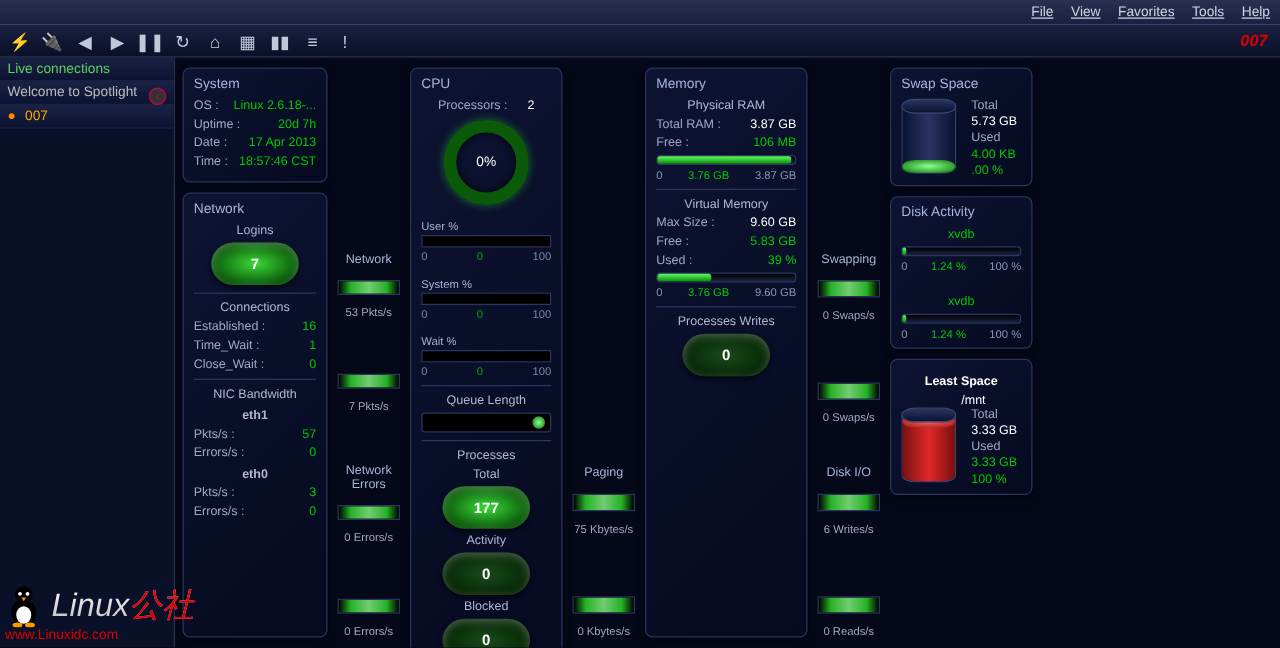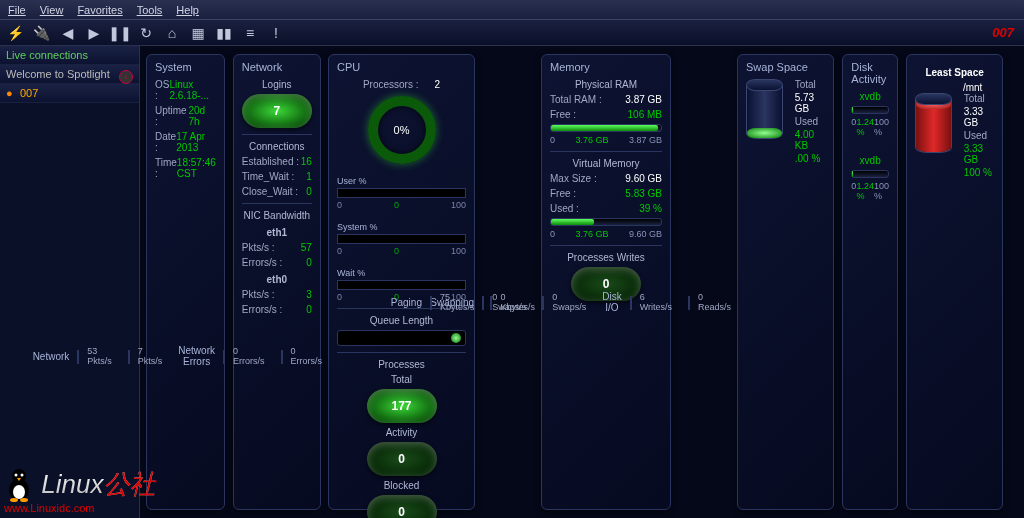--- a/index.html
+++ b/index.html
@@ -1,36 +1,36 @@
 <!DOCTYPE html>
 <html><head>
 <meta charset="utf-8">
 <style>
 * { margin: 0; padding: 0; box-sizing: border-box; font-family: Tahoma, Arial, sans-serif; }
 body { width: 1024px; height: 518px; background: #050818; color: #c0c8dc; font-size: 11px; overflow: hidden; position: relative; }
 
-.menubar { height: 20px; background: linear-gradient(#2a3050, #1a2040); display: flex; align-items: center; padding: 0 8px; gap: 14px; border-bottom: 1px solid #3a4268; }
+.menubar { height: 20px; background: linear-gradient(#2a3050, #1a2040); display: flex; align-items: center; padding: 0 8px; gap: 14px; border-bottom: 1px solid #3a4268; justify-content: flex-end; }
 .menubar span { text-decoration: underline; text-underline-offset: 1px; color: #d0d4e4; cursor: default; }
 
 .toolbar { height: 26px; background: linear-gradient(#1a2040, #0a1028); display: flex; align-items: center; padding: 0 8px; gap: 10px; border-bottom: 1px solid #2a3050; position: relative; }
 .toolbar .icon { width: 16px; height: 16px; display: inline-flex; align-items: center; justify-content: center; color: #c0c8dc; font-size: 14px; }
 .host-id { position: absolute; right: 10px; color: #d00; font-weight: bold; font-size: 13px; font-style: italic; }
 
 .container { display: flex; height: calc(100% - 46px); }
 
 .sidebar { width: 140px; background: #0a1028; border-right: 1px solid #2a3050; }
 .sidebar-item { padding: 3px 6px; border-bottom: 1px solid #1a2040; color: #bbb; font-size: 11px; background: linear-gradient(#1a2245,#0c1230); cursor: default; }
 .sidebar-item.conn { color: #5fcf5f; }
 .sidebar-item.host { color: #ffaa00; padding-left: 20px; position: relative; }
 .sidebar-item.host::before { content: "●"; color: #ff8800; position: absolute; left: 6px; }
 .sidebar .collapse { width: 14px; height: 14px; border-radius: 50%; background: #333; border: 1px solid #c04; color: #c04; font-size: 9px; text-align: center; line-height: 12px; float: right; margin-top: 2px; }
 
 .main { flex: 1; padding: 8px 6px; display: flex; gap: 6px; position: relative; }
 
-.col { display: flex; flex-direction: row; gap: 8px; }
+.col { display: flex; flex-direction: column; gap: 8px; }
 .col.flow { width: 54px; align-items: center; justify-content: flex-end; padding-top: 40px; }
 
 .panel { background: linear-gradient(135deg, #0d1332 0%, #060a20 100%); border: 1px solid #2a3560; border-radius: 6px; padding: 6px 8px; box-shadow: 0 2px 6px rgba(0,0,0,.5); }
 .panel-title { color: #a8b4d8; font-size: 11px; margin-bottom: 6px; }
 
 .kv { display: flex; justify-content: space-between; margin: 4px 0; font-size: 10px; }
 .kv .k { color: #a0a8c4; }
 .kv .v { color: #00c800; }
 
 .center { text-align: center; }
@@ -195,21 +195,21 @@
           <div class="wave"></div>
         </div>
       <div class="flow-value">0 Errors/s</div>
       <div class="flow-gap"></div>
       <div class="flow-spark">
           <div class="wave"></div>
         </div>
       <div class="flow-value">0 Errors/s</div>
     </div>
 
-    <div class="col" style="width:147px">
+    <div class="col" style="width:122px">
       <div class="panel" style="flex:1">
         <div class="panel-title">CPU</div>
         <div class="kv center" style="justify-content:center;gap:16px">
             <span class="k">Processors :</span>
             <span style="color:#fff">2</span>
           </div>
         <div class="donut">
             <span>0%</span>
           </div>
         <div class="meter-label">User %</div>

